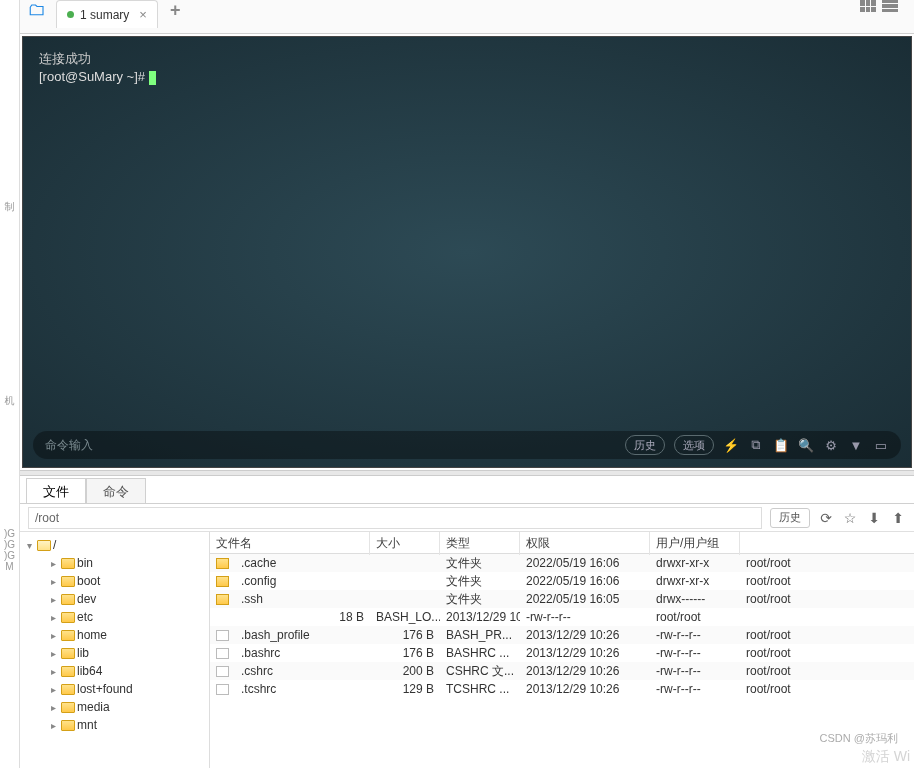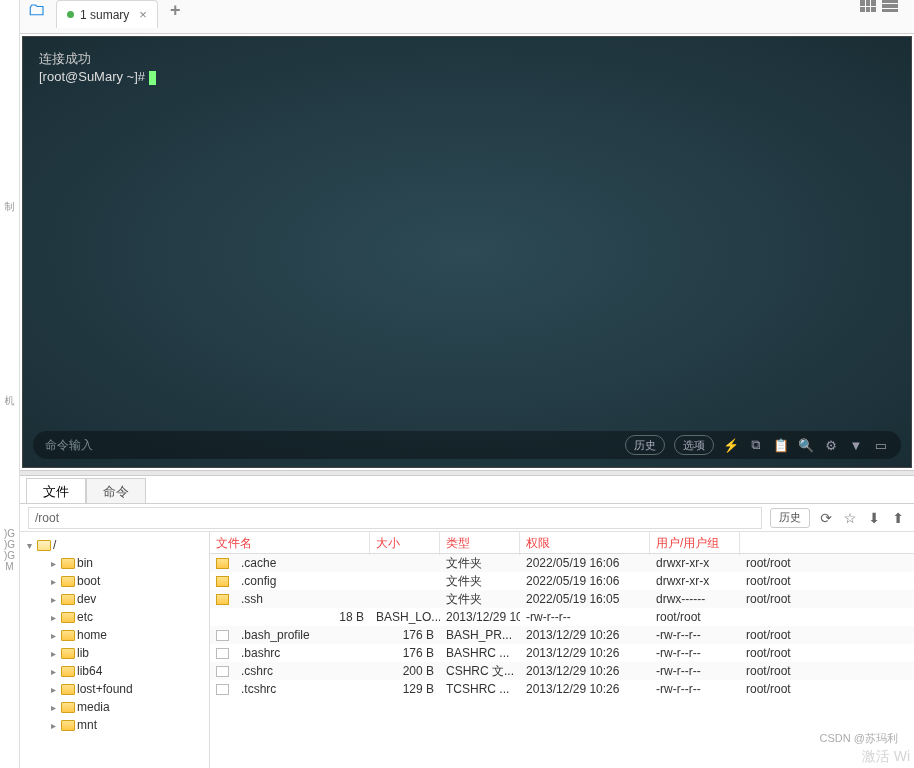--- a/index.html
+++ b/index.html
@@ -37,21 +37,21 @@
 .pb-btn { height: 20px; padding: 0 8px; border: 1px solid #ccc; border-radius: 3px; font-size: 11px; color: #555; display: flex; align-items: center; }
 .pb-icon { width: 16px; color: #666; font-size: 14px; text-align: center; }
 .explorer { flex: 1; display: flex; overflow: hidden; }
 .tree { width: 190px; border-right: 1px solid #ddd; padding: 4px 0; overflow-y: auto; font-size: 12px; color: #333; }
 .tree-node { display: flex; align-items: center; height: 18px; padding-left: 4px; gap: 2px; }
 .tree-node.child { padding-left: 28px; }
 .tw { width: 11px; text-align: center; color: #888; font-size: 10px; }
 .fold { width: 14px; height: 11px; background: linear-gradient(#ffe28a,#ffc94a); border: 1px solid #d4a017; border-radius: 1px; flex-shrink: 0; }
 .fold.open { background: linear-gradient(#fff3c4,#ffe28a); }
 .filelist { flex: 1; overflow: auto; font-size: 12px; }
-.fl-head { display: grid; grid-template-columns: 160px 70px 80px 130px 90px 90px; height: 22px; border-bottom: 1px solid #ddd; color: #ef4444; }
+.fl-head { display: grid; grid-template-columns: 160px 70px 80px 130px 90px 90px; height: 22px; border-bottom: 1px solid #ddd; color: #404040; }
 .fl-head > div { padding: 3px 6px; border-right: 1px solid #e4e4e4; display: flex; align-items: center; }
 .fl-row { display: grid; grid-template-columns: 160px 70px 80px 130px 90px 90px; height: 18px; color: #333; }
 .fl-row:nth-child(odd) { background: #fafafa; }
 .fl-row > div { padding: 1px 6px; white-space: nowrap; overflow: hidden; text-overflow: ellipsis; display: flex; align-items: center; gap: 12px; }
 .fl-row .sz { justify-content: flex-end; }
 .ficon { width: 13px; height: 11px; flex-shrink: 0; }
 .ficon.folder { background: linear-gradient(#ffe28a,#ffc94a); border: 1px solid #d4a017; }
 .ficon.file { background: #fff; border: 1px solid #bbb; position: relative; }
 .watermark { position: absolute; right: 16px; bottom: 22px; color: #888; font-size: 11px; opacity: 0.7; pointer-events: none; }
 .watermark2 { position: absolute; right: 4px; bottom: 2px; color: #aaa; font-size: 14px; opacity: 0.5; }

